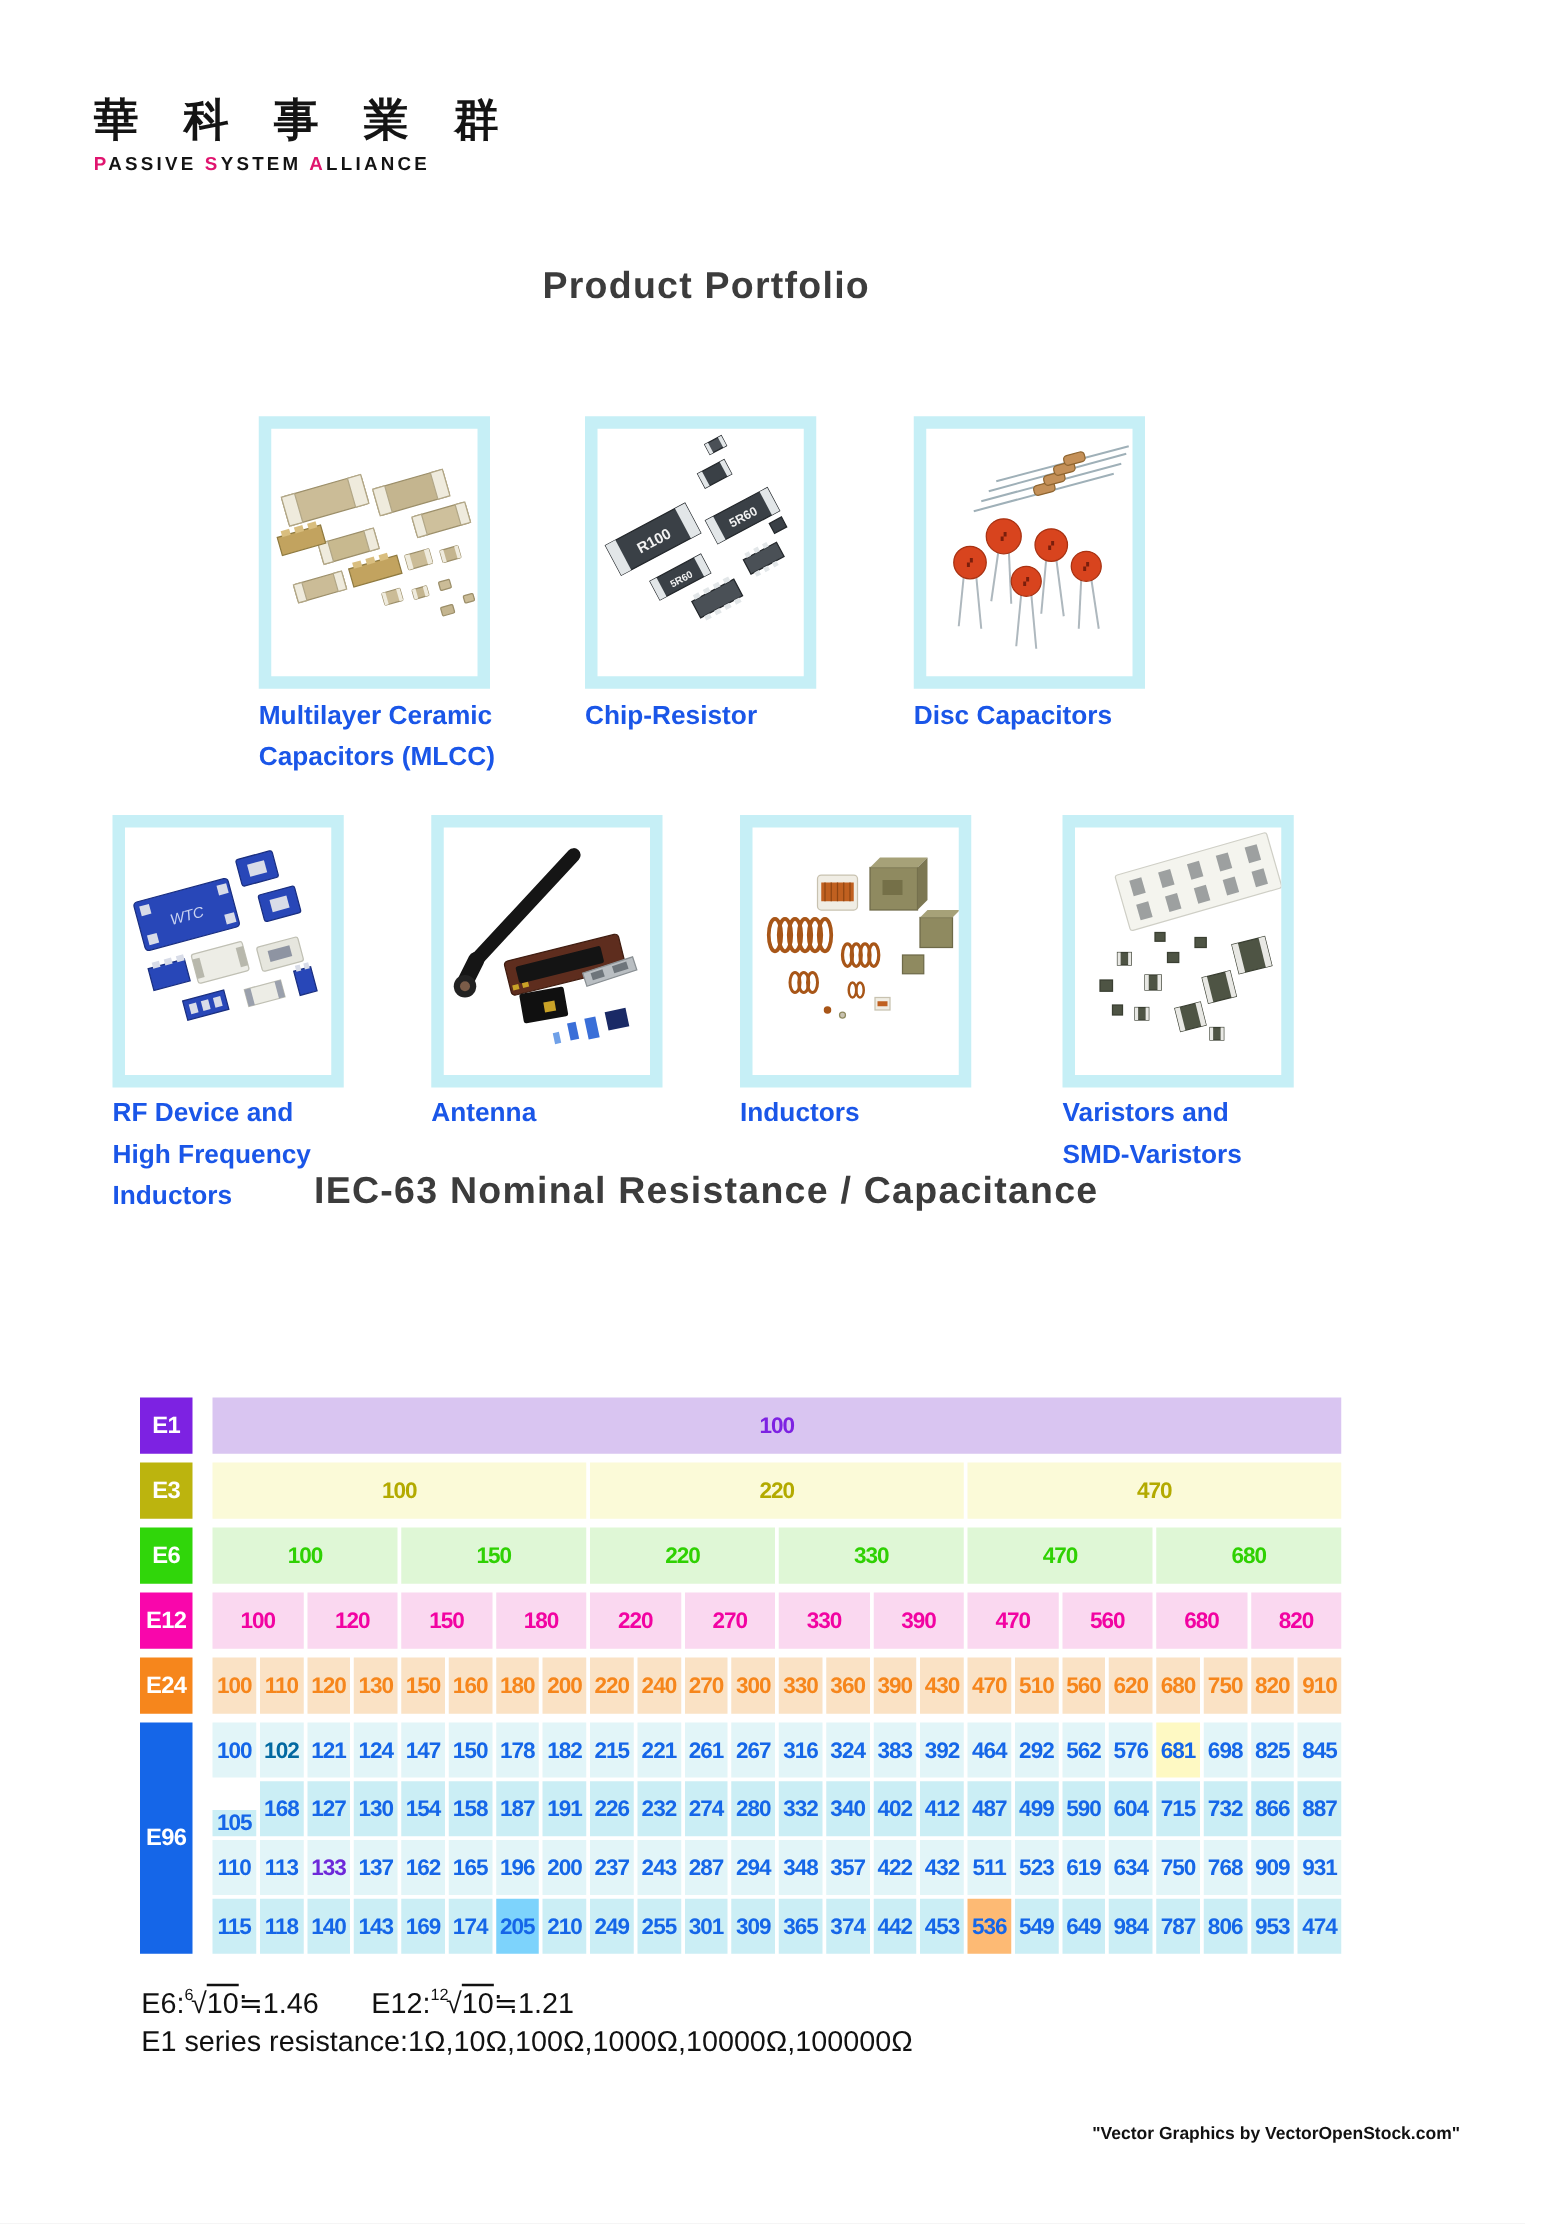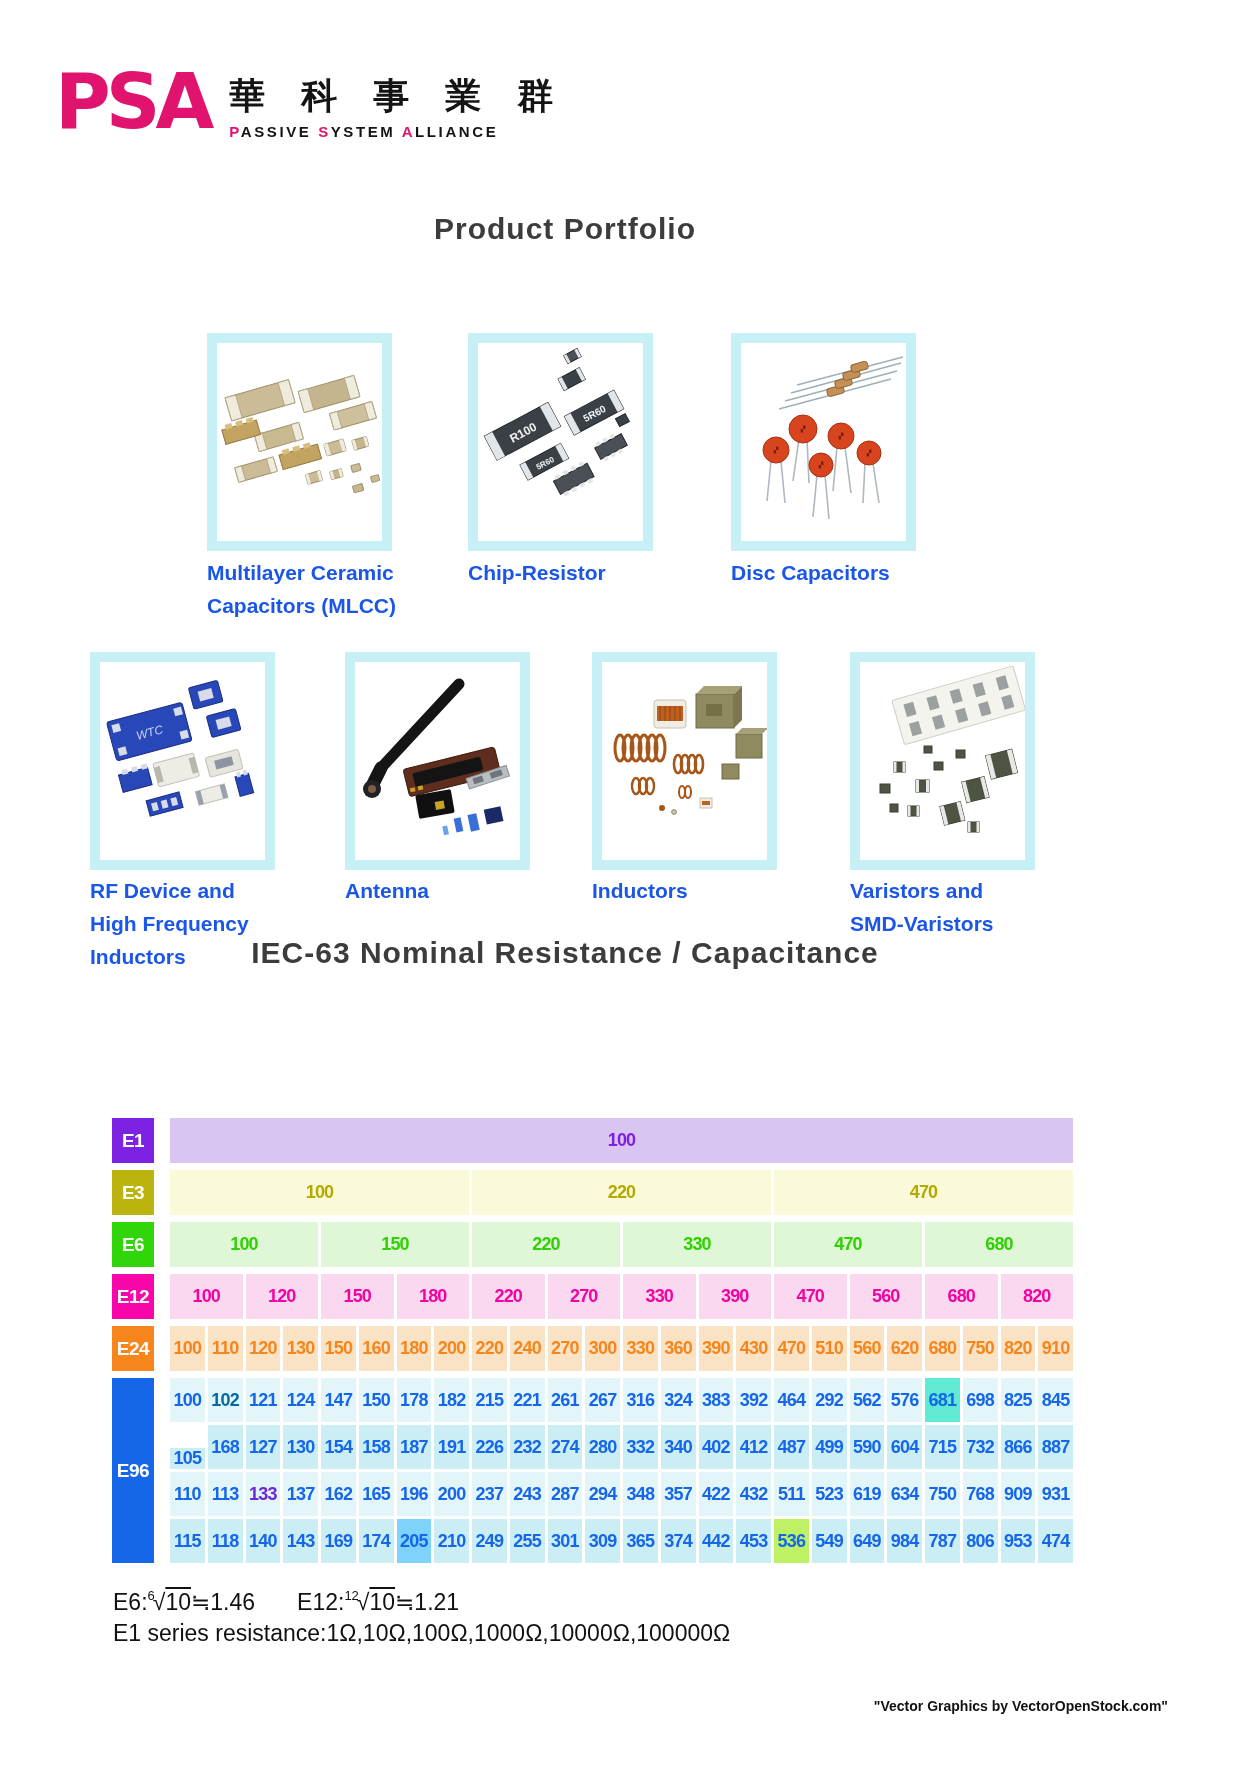--- a/index.html
+++ b/index.html
@@ -43,21 +43,20 @@
   .radicand{text-decoration:overline;}
   .fgap{display:inline-block;width:42px;}
   .credit{position:absolute;top:1698px;right:84px;font-size:14px;font-weight:bold;color:#111;}
 </style>
 </head>
 <body>
 
 <div class="page">
 
   <div class="logo">
-    <div class="psa">PSA</div>
     <div class="logo-right">
       <div class="cjk">華 科 事 業 群</div>
       <div class="sub"><span class="accent">P</span><span>ASSIVE </span><span class="accent">S</span><span>YSTEM </span><span class="accent">A</span><span>LLIANCE</span></div>
     </div>
   </div>
 
   <div class="sec-title t1">Product Portfolio</div>
 
   <div class="pbox" style="left:207px;top:333px;">
     <svg width="165" height="198" viewBox="0 0 165 198">
@@ -545,21 +544,21 @@
             <div class="t-cell" style="background: rgb(226, 245, 248); color: rgb(21, 102, 232);">261</div>
             <div class="t-cell" style="background: rgb(226, 245, 248); color: rgb(21, 102, 232);">267</div>
             <div class="t-cell" style="background: rgb(226, 245, 248); color: rgb(21, 102, 232);">316</div>
             <div class="t-cell" style="background: rgb(226, 245, 248); color: rgb(21, 102, 232);">324</div>
             <div class="t-cell" style="background: rgb(226, 245, 248); color: rgb(21, 102, 232);">383</div>
             <div class="t-cell" style="background: rgb(226, 245, 248); color: rgb(21, 102, 232);">392</div>
             <div class="t-cell" style="background: rgb(226, 245, 248); color: rgb(21, 102, 232);">464</div>
             <div class="t-cell" style="background: rgb(226, 245, 248); color: rgb(21, 102, 232);">292</div>
             <div class="t-cell" style="background: rgb(226, 245, 248); color: rgb(21, 102, 232);">562</div>
             <div class="t-cell" style="background: rgb(226, 245, 248); color: rgb(21, 102, 232);">576</div>
-            <div class="t-cell" style="background: #5eead4; color: rgb(21, 102, 232);">681</div>
+            <div class="t-cell" style="background: #fef9c3; color: rgb(21, 102, 232);">681</div>
             <div class="t-cell" style="background: rgb(226, 245, 248); color: rgb(21, 102, 232);">698</div>
             <div class="t-cell" style="background: rgb(226, 245, 248); color: rgb(21, 102, 232);">825</div>
             <div class="t-cell" style="background: rgb(226, 245, 248); color: rgb(21, 102, 232);">845</div>
           </div>
           <div class="t-grid" style="grid-template-columns: repeat(24, 1fr);">
             <div class="t-cell" style="background: rgb(203, 238, 245); color: rgb(21, 102, 232); margin-top: 23px;">105</div>
             <div class="t-cell" style="background: rgb(203, 238, 245); color: rgb(21, 102, 232);">168</div>
             <div class="t-cell" style="background: rgb(203, 238, 245); color: rgb(21, 102, 232);">127</div>
             <div class="t-cell" style="background: rgb(203, 238, 245); color: rgb(21, 102, 232);">130</div>
             <div class="t-cell" style="background: rgb(203, 238, 245); color: rgb(21, 102, 232);">154</div>
@@ -619,21 +618,21 @@
             <div class="t-cell" style="background: #7dd3fc; color: rgb(21, 102, 232);">205</div>
             <div class="t-cell" style="background: rgb(203, 238, 245); color: rgb(21, 102, 232);">210</div>
             <div class="t-cell" style="background: rgb(203, 238, 245); color: rgb(21, 102, 232);">249</div>
             <div class="t-cell" style="background: rgb(203, 238, 245); color: rgb(21, 102, 232);">255</div>
             <div class="t-cell" style="background: rgb(203, 238, 245); color: rgb(21, 102, 232);">301</div>
             <div class="t-cell" style="background: rgb(203, 238, 245); color: rgb(21, 102, 232);">309</div>
             <div class="t-cell" style="background: rgb(203, 238, 245); color: rgb(21, 102, 232);">365</div>
             <div class="t-cell" style="background: rgb(203, 238, 245); color: rgb(21, 102, 232);">374</div>
             <div class="t-cell" style="background: rgb(203, 238, 245); color: rgb(21, 102, 232);">442</div>
             <div class="t-cell" style="background: rgb(203, 238, 245); color: rgb(21, 102, 232);">453</div>
-            <div class="t-cell" style="background: #bef264; color: rgb(21, 102, 232);">536</div>
+            <div class="t-cell" style="background: #fdba74; color: rgb(21, 102, 232);">536</div>
             <div class="t-cell" style="background: rgb(203, 238, 245); color: rgb(21, 102, 232);">549</div>
             <div class="t-cell" style="background: rgb(203, 238, 245); color: rgb(21, 102, 232);">649</div>
             <div class="t-cell" style="background: rgb(203, 238, 245); color: rgb(21, 102, 232);">984</div>
             <div class="t-cell" style="background: rgb(203, 238, 245); color: rgb(21, 102, 232);">787</div>
             <div class="t-cell" style="background: rgb(203, 238, 245); color: rgb(21, 102, 232);">806</div>
             <div class="t-cell" style="background: rgb(203, 238, 245); color: rgb(21, 102, 232);">953</div>
             <div class="t-cell" style="background: rgb(203, 238, 245); color: rgb(21, 102, 232);">474</div>
           </div>
         </div>
       </div>

